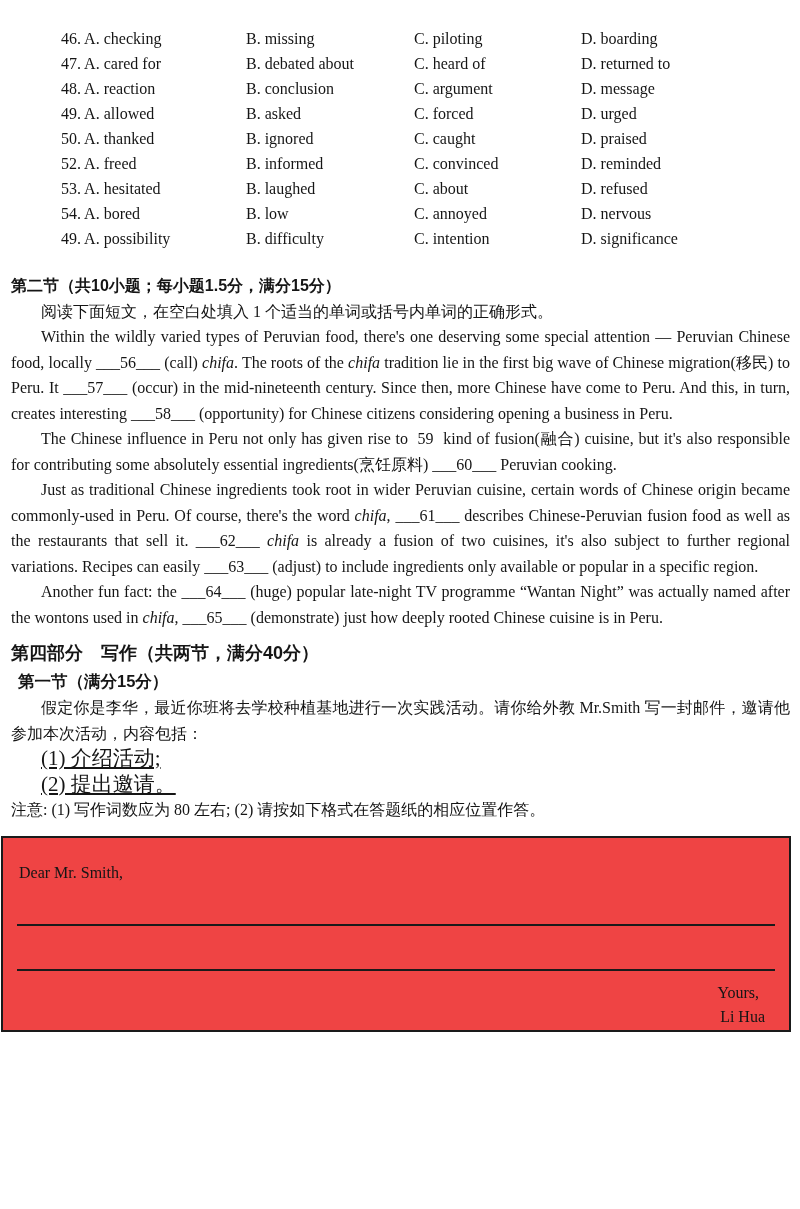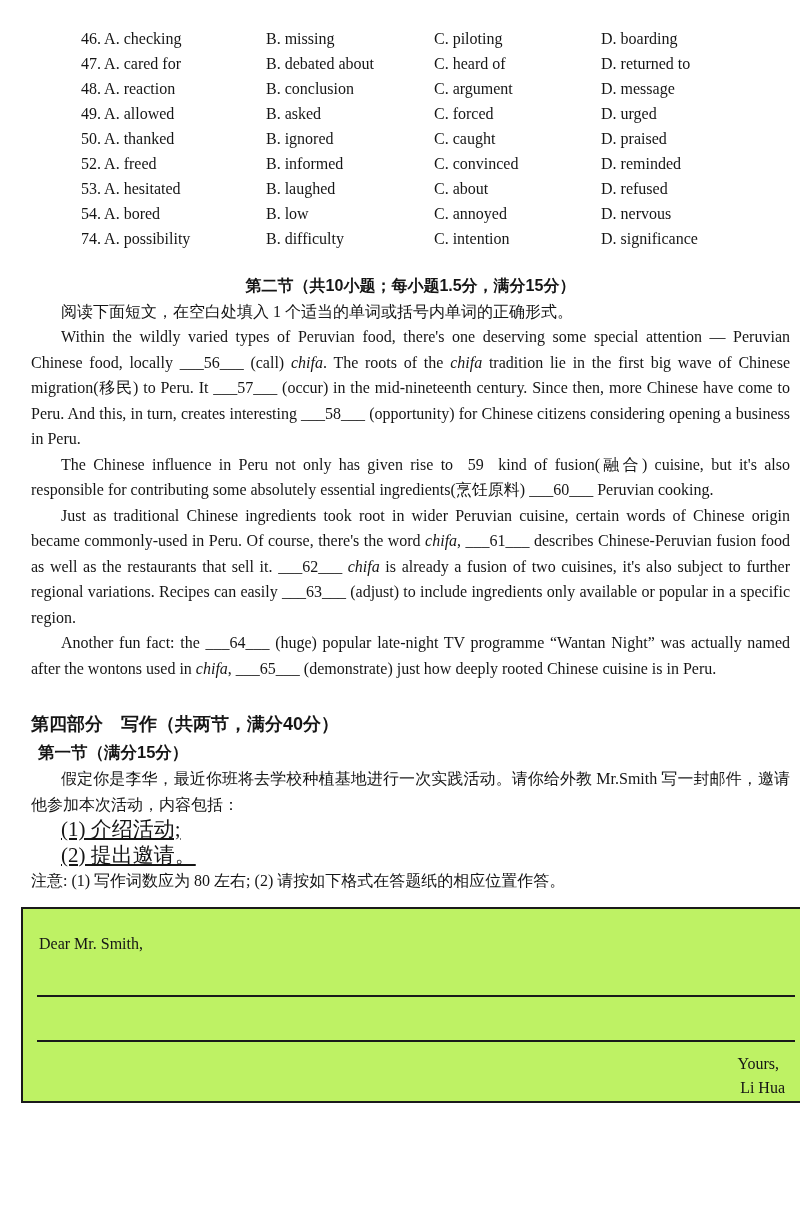--- a/index.html
+++ b/index.html
@@ -6,67 +6,67 @@
   body {
     width: 800px;
     background: #ffffff;
     color: #151515;
     font-family: "Liberation Serif", "DejaVu Serif", serif;
   }
   .page {
     position: relative;
     width: 800px;
     height: 1114px;
-    padding: 26px 10px 0 31px;
+    padding: 26px 10px 0 11px;
     box-sizing: border-box;
     background: #ffffff;
     overflow: hidden;
   }
   
   .options { margin-left: 50px; margin-bottom: 21px; }
   .opt-row {
     display: grid;
     grid-template-columns: 185px 168px 167px 1fr;
     font-size: 16px;
     line-height: 25px;
   }
   .opt-cell { white-space: nowrap; }
 
   .bold-cn { font-family: "Liberation Sans", "DejaVu Sans", sans-serif; font-weight: bold; }
-  .sec2-heading { font-size: 16px; line-height: 27px; text-align: center; }
+  .sec2-heading { font-size: 16px; line-height: 27px; }
   .instruction { font-size: 16px; line-height: 25px; text-indent: 30px; }
   .para {
     font-size: 16px;
     line-height: 25.5px;
     text-align: justify;
     text-indent: 30px;
     margin: 0;
   }
   .it { font-style: italic; }
 
-  .part4-heading { font-size: 18px; line-height: 30px; margin-top: 28px; }
+  .part4-heading { font-size: 18px; line-height: 30px; margin-top: 8px; }
   .sec1-heading { font-size: 16.5px; line-height: 27px; margin-left: 7px; }
   .task {
     font-size: 16px;
     line-height: 25.5px;
     text-align: justify;
     text-indent: 30px;
     margin: 0;
   }
   .list-item { font-size: 21px; line-height: 25.5px; margin-left: 30px; text-decoration: underline; }
   .note { font-size: 16px; line-height: 25.5px; }
 
   .writing-box {
     position: relative;
     margin: 13px 0 0 -10px;
     width: 790px;
     height: 196px;
     border: 2px solid #1a1a1a;
     box-sizing: border-box;
-    background: #bef264;
+    background: #ef4444;
   }
   .salutation { position: absolute; left: 16px; top: 26px; font-size: 16px; }
   .wline {
     position: absolute;
     left: 14px;
     right: 14px;
     height: 0;
     border: none;
     border-top: 2px solid #1a1a1a;
     margin: 0;
@@ -133,21 +133,21 @@
       <span class="opt-cell">C. about</span>
       <span class="opt-cell">D. refused</span>
     </div>
     <div class="opt-row">
       <span class="opt-cell">54. A. bored</span>
       <span class="opt-cell">B. low</span>
       <span class="opt-cell">C. annoyed</span>
       <span class="opt-cell">D. nervous</span>
     </div>
     <div class="opt-row">
-      <span class="opt-cell">74. A. possibility</span>
+      <span class="opt-cell">49. A. possibility</span>
       <span class="opt-cell">B. difficulty</span>
       <span class="opt-cell">C. intention</span>
       <span class="opt-cell">D. significance</span>
     </div>
   </div>
 
   <div class="sec2-heading bold-cn">第二节（共10小题；每小题1.5分，满分15分）</div>
   <div class="instruction">阅读下面短文，在空白处填入 1 个适当的单词或括号内单词的正确形式。</div>
 
   <p class="para"><span>Within the wildly varied types of Peruvian food, there's one deserving some special attention — Peruvian Chinese food, locally ___56___ (call) </span><span class="it">chifa</span><span>. The roots of the </span><span class="it">chifa</span><span> tradition lie in the first big wave of Chinese migration(移民) to Peru. It ___57___ (occur) in the mid-nineteenth century. Since then, more Chinese have come to Peru. And this, in turn, creates interesting ___58___ (opportunity) for Chinese citizens considering opening a business in Peru.</span></p>

